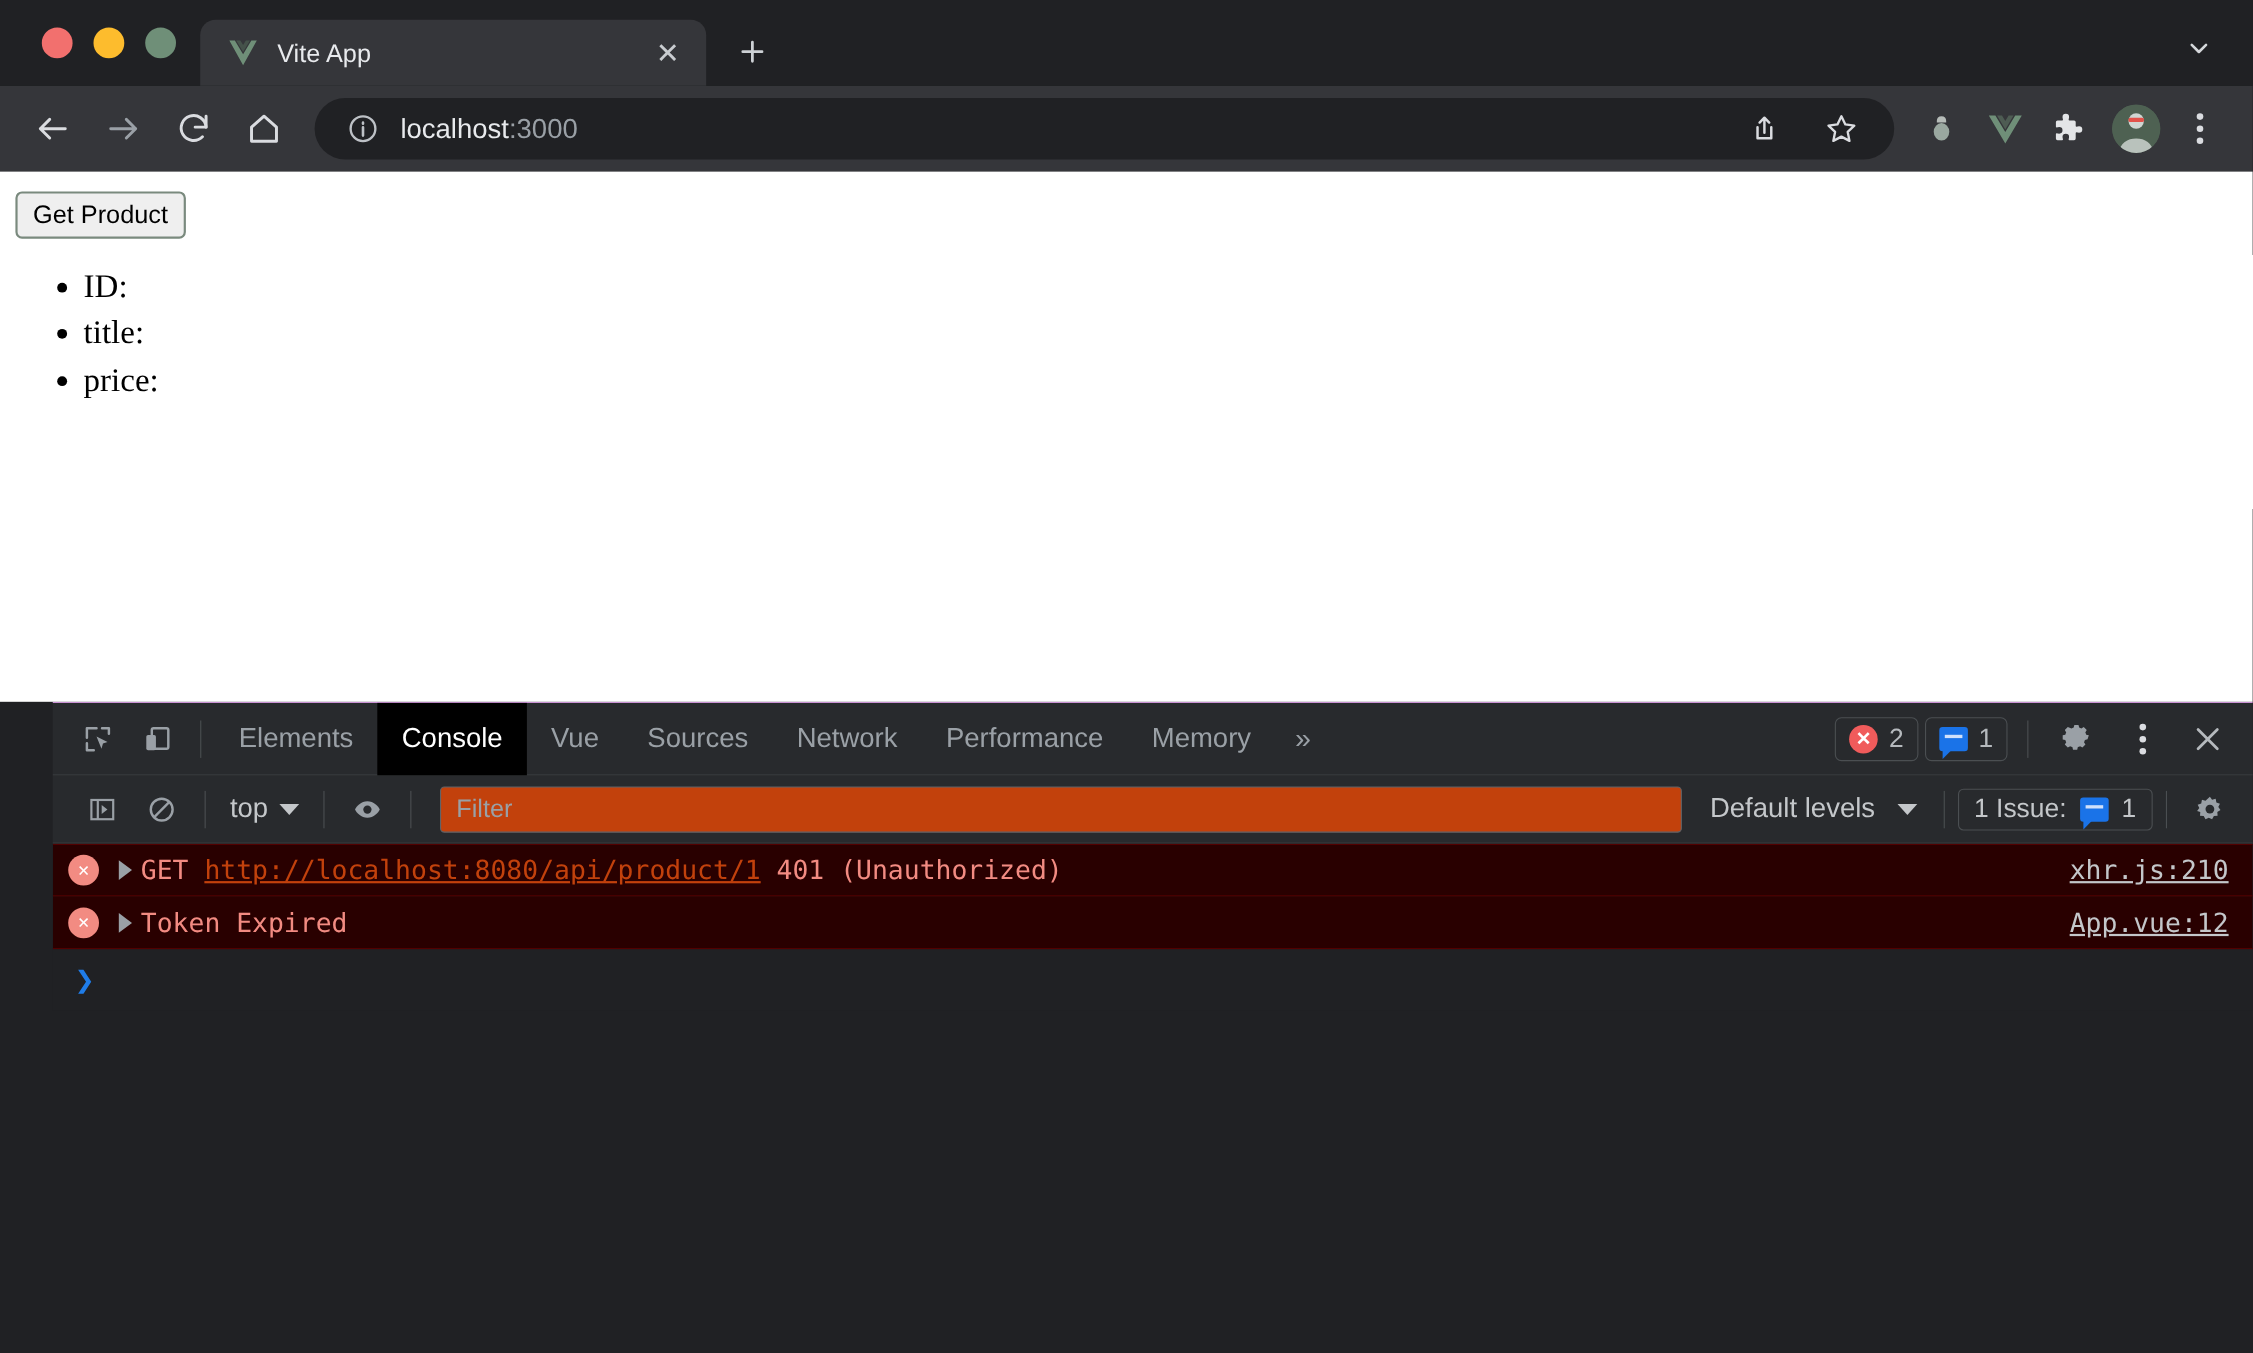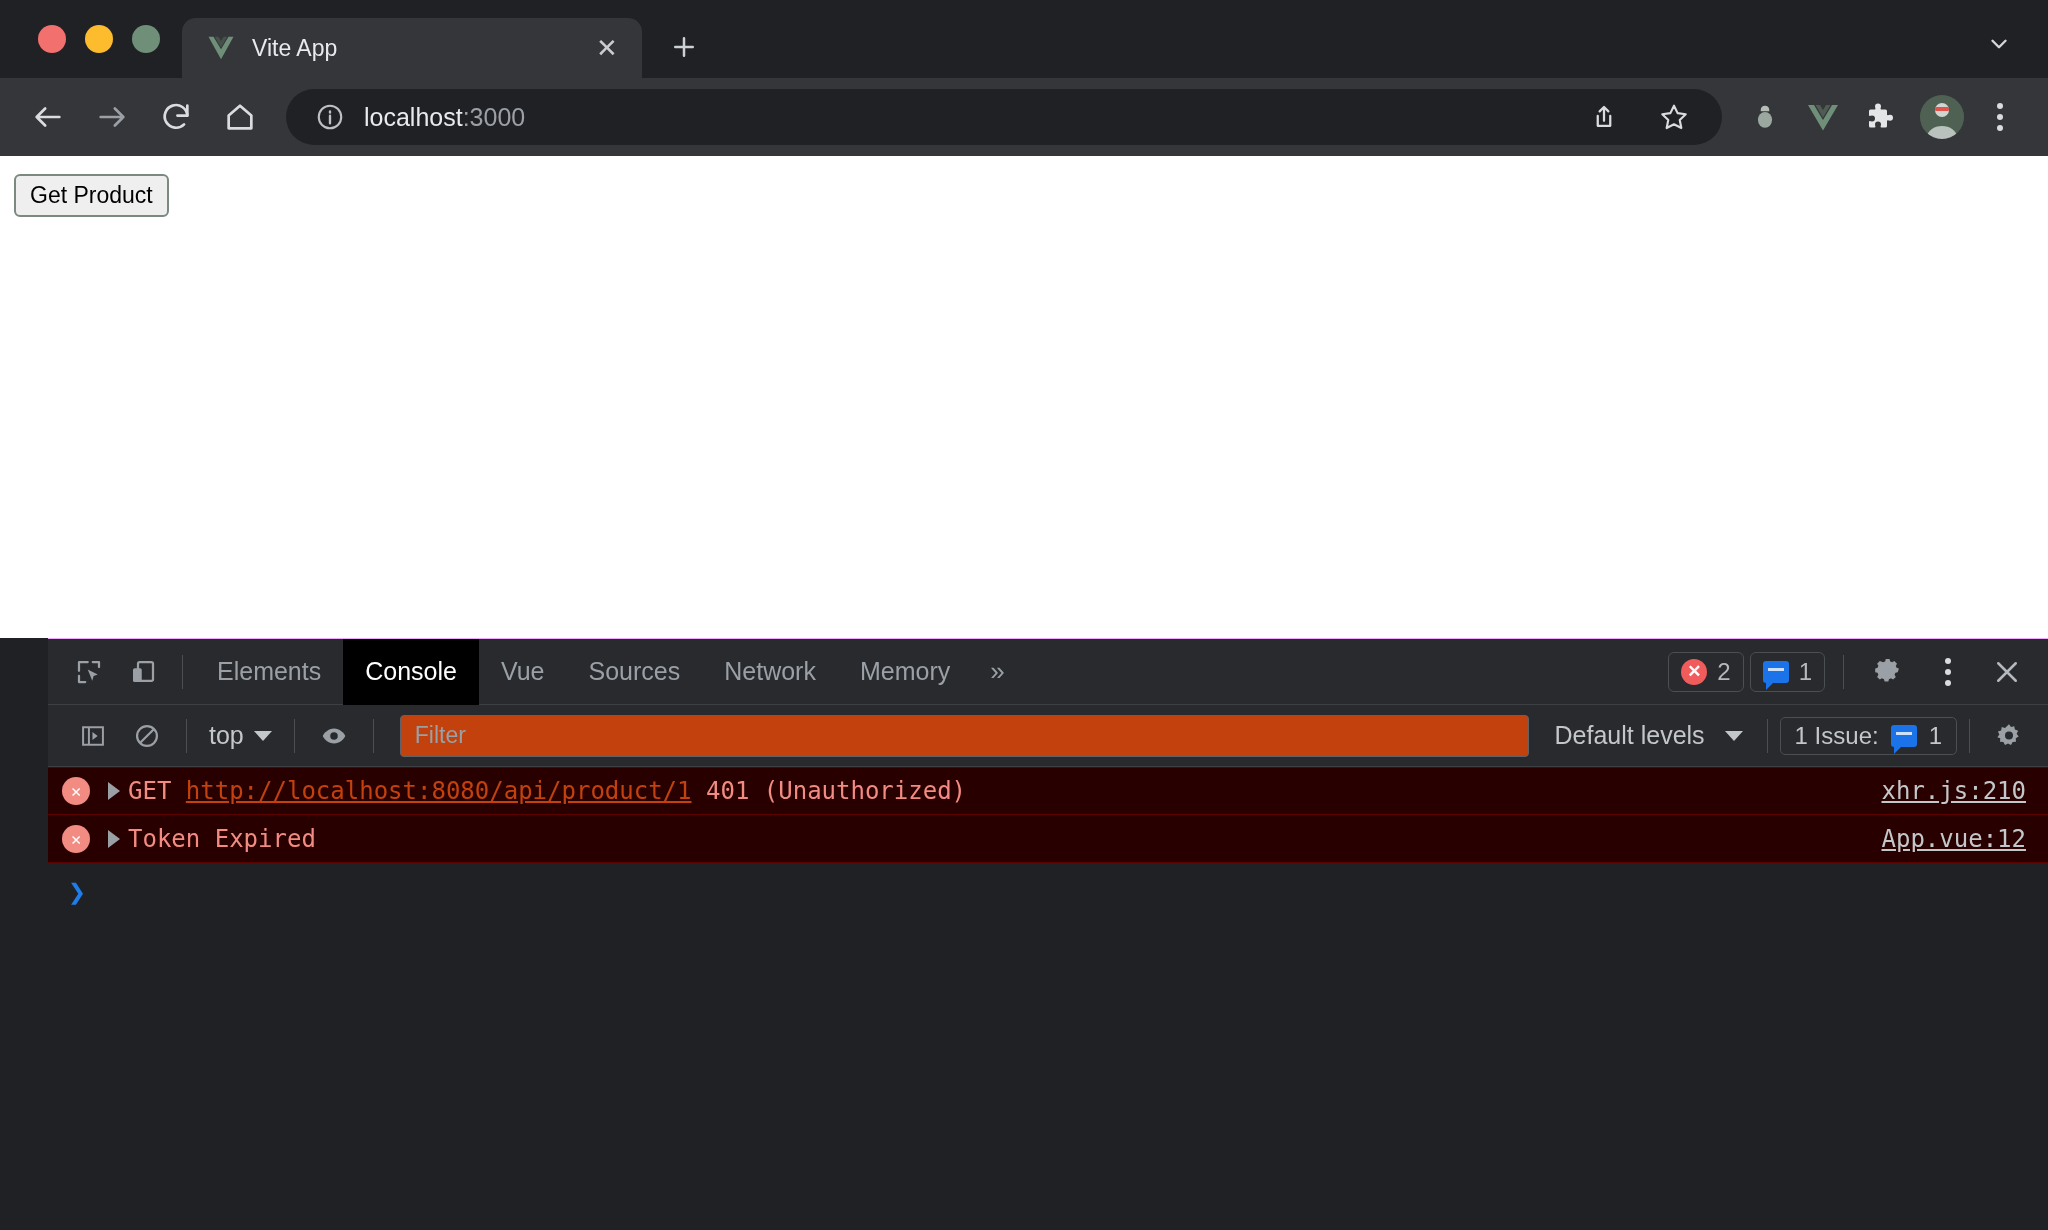--- a/index.html
+++ b/index.html
@@ -217,20 +217,25 @@
     </div>
     <div class="kebab">
       <i></i>
         <i></i>
         <i></i>
     </div>
   </div>
 
   <div class="viewport">
     <button class="get-btn">Get Product</button>
+    <ul class="prod-list">
+      <li>ID:</li>
+      <li>title:</li>
+      <li>price:</li>
+    </ul>
   </div>
 
   <div class="devtools">
 
     <div class="dt-tabbar">
       <div class="dt-icon-btn">
         <svg width="30" height="30" viewBox="0 0 24 24">
           <path d="M4 4h7M4 4v7M20 4h-5M20 4v4M4 20h5M4 20v-5" stroke="#9aa0a6" stroke-width="1.8" fill="none" stroke-linecap="round"></path>
           <path d="M11 10l8 4-3.3 1.2L14.6 19z" fill="#9aa0a6"></path>
         </svg>
@@ -242,20 +247,21 @@
         </svg>
       </div>
       <span class="vsep"></span>
 
       <div class="dt-tabs">
         <div class="dt-tab">Elements</div>
         <div class="dt-tab active">Console</div>
         <div class="dt-tab">Vue</div>
         <div class="dt-tab">Sources</div>
         <div class="dt-tab">Network</div>
+        <div class="dt-tab">Performance</div>
         <div class="dt-tab">Memory</div>
         <div class="dt-more">»</div>
       </div>
 
       <div class="dt-right">
         <div class="badge">
           <span class="err-dot">✕</span>
           <span class="badge-txt">2</span>
         </div>
         <div class="badge">

